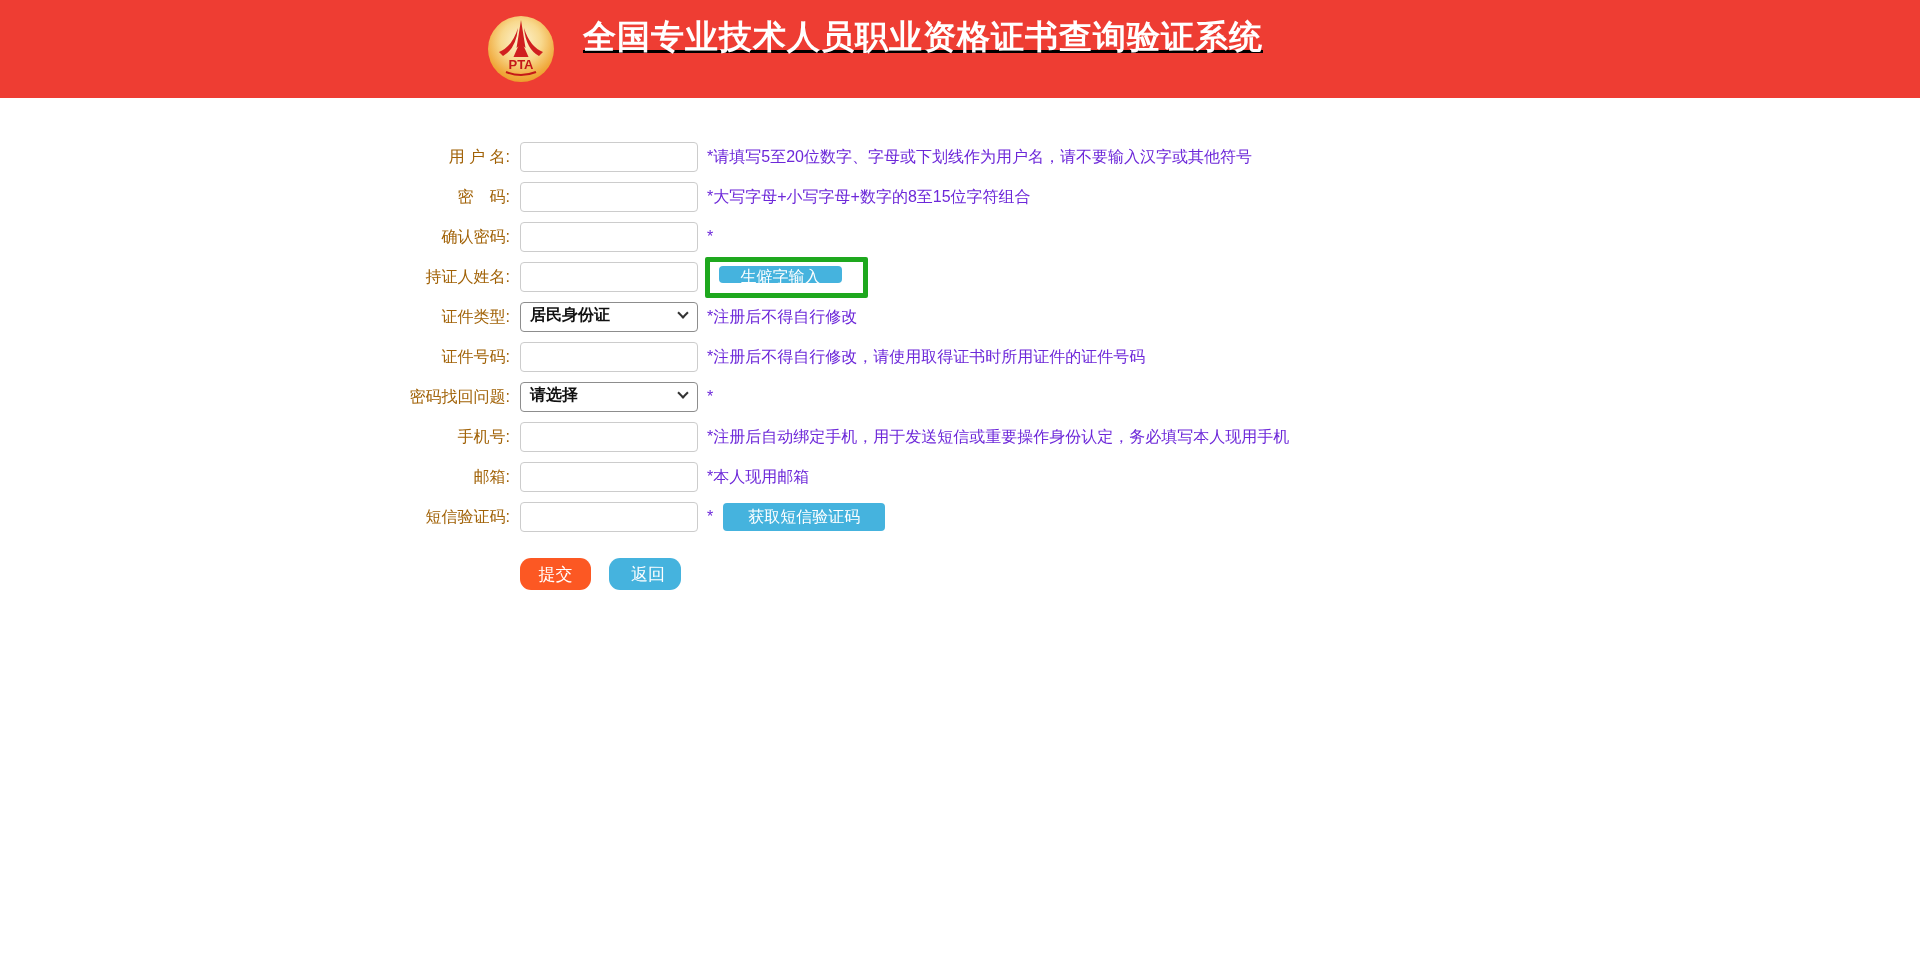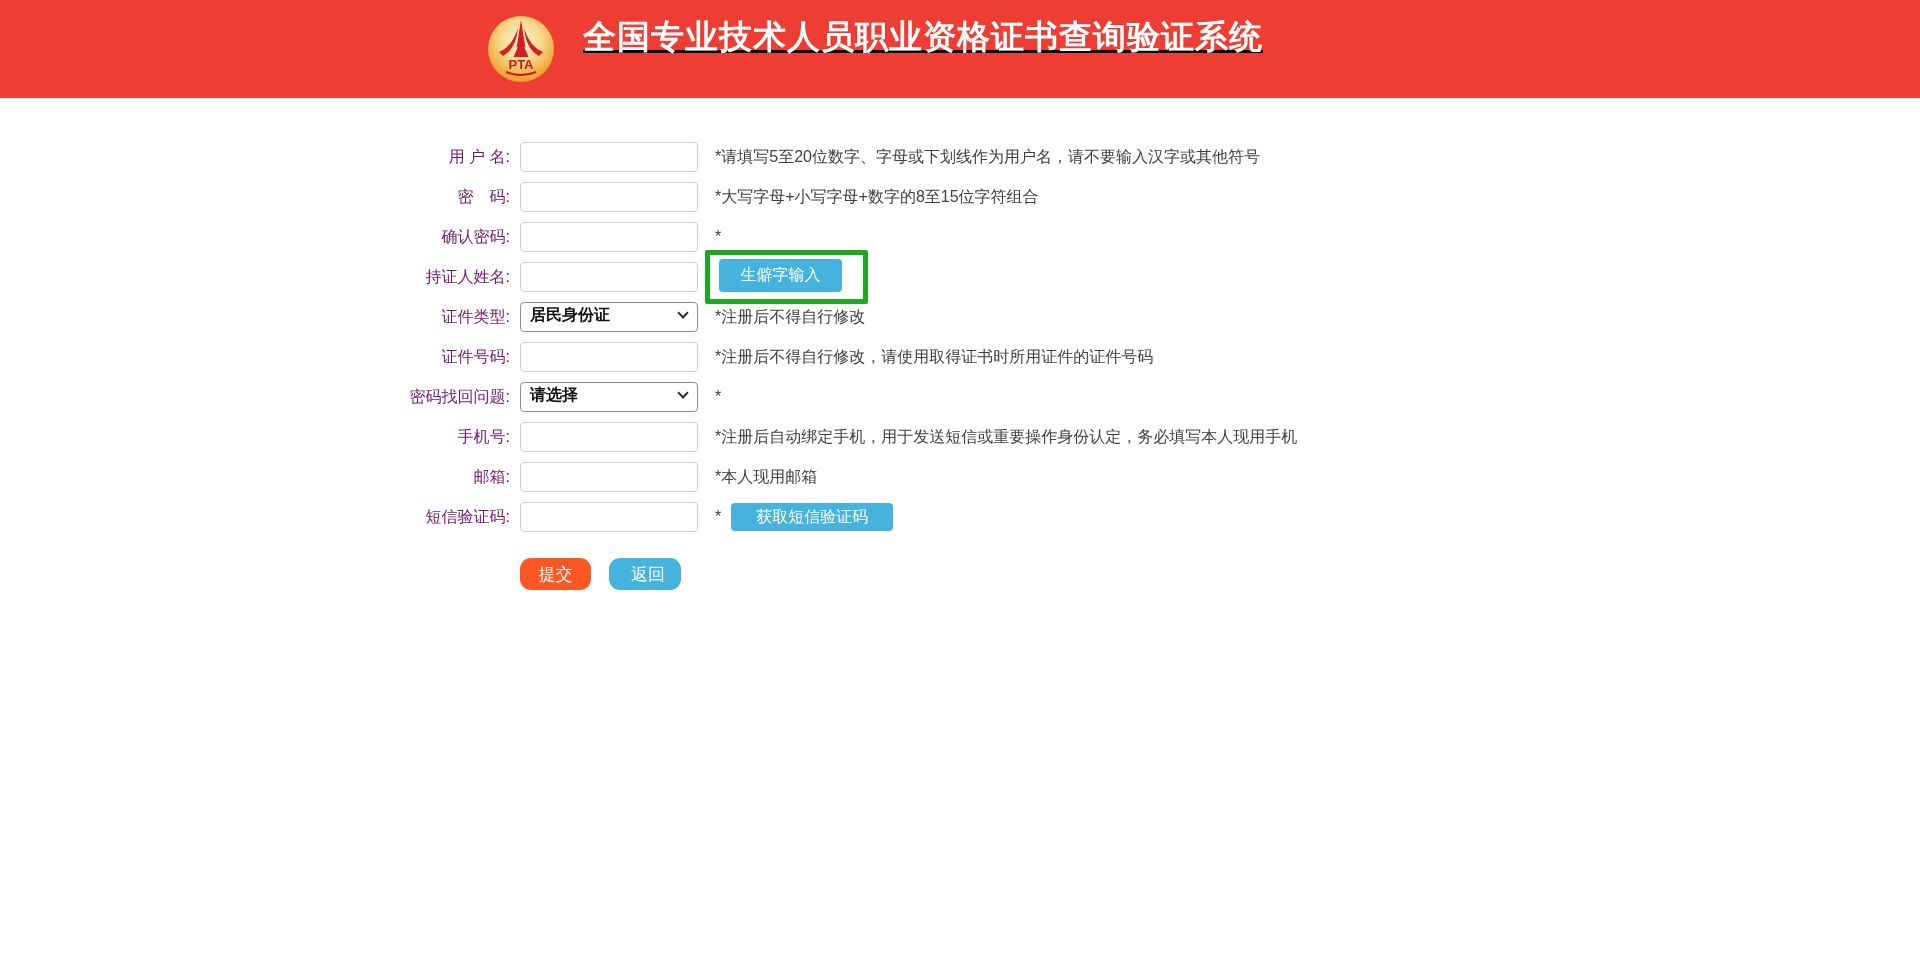--- a/index.html
+++ b/index.html
@@ -43,38 +43,38 @@
     align-items: center;
     height: 30px;
     margin-bottom: 10px;
   }
   .lbl {
     flex: none;
     width: 110px;
     margin-right: 10px;
     text-align: right;
     font-size: 16px;
-    color: #701a75;
+    color: #a16207;
     white-space: nowrap;
   }
   .txt {
     flex: none;
     width: 178px;
     height: 30px;
     border: 1px solid #cccccc;
     border-radius: 4px;
     padding: 0 8px;
     font-size: 15px;
     outline: none;
     background: #fff;
   }
   .hint {
-    margin-left: 17px;
+    margin-left: 9px;
     font-size: 16px;
-    color: #404040;
+    color: #6d28d9;
     white-space: nowrap;
   }
 
   
   .selbox {
     flex: none;
     width: 178px;
     height: 30px;
     border: 1px solid #8d8d8d;
     border-radius: 4px;
@@ -97,21 +97,21 @@
   
   .bluebtn {
     background: #45b3de;
     color: #ffffff;
     border: none;
     border-radius: 4px;
     font-size: 16px;
     font-family: inherit;
     cursor: pointer;
   }
-  .rare-btn { width: 123px; height: 33px; }
+  .rare-btn { width: 123px; height: 17px; }
   .sms-btn  { width: 162px; height: 28px; margin-left: 10px; }
 
   
   .greenbox {
     border: 5px solid #1ea81e;
     border-radius: 2px;
     margin: -12px 0 -12px 7px;
     padding: 4px 21px 7px 9px;
     display: inline-block;
     background: transparent;

